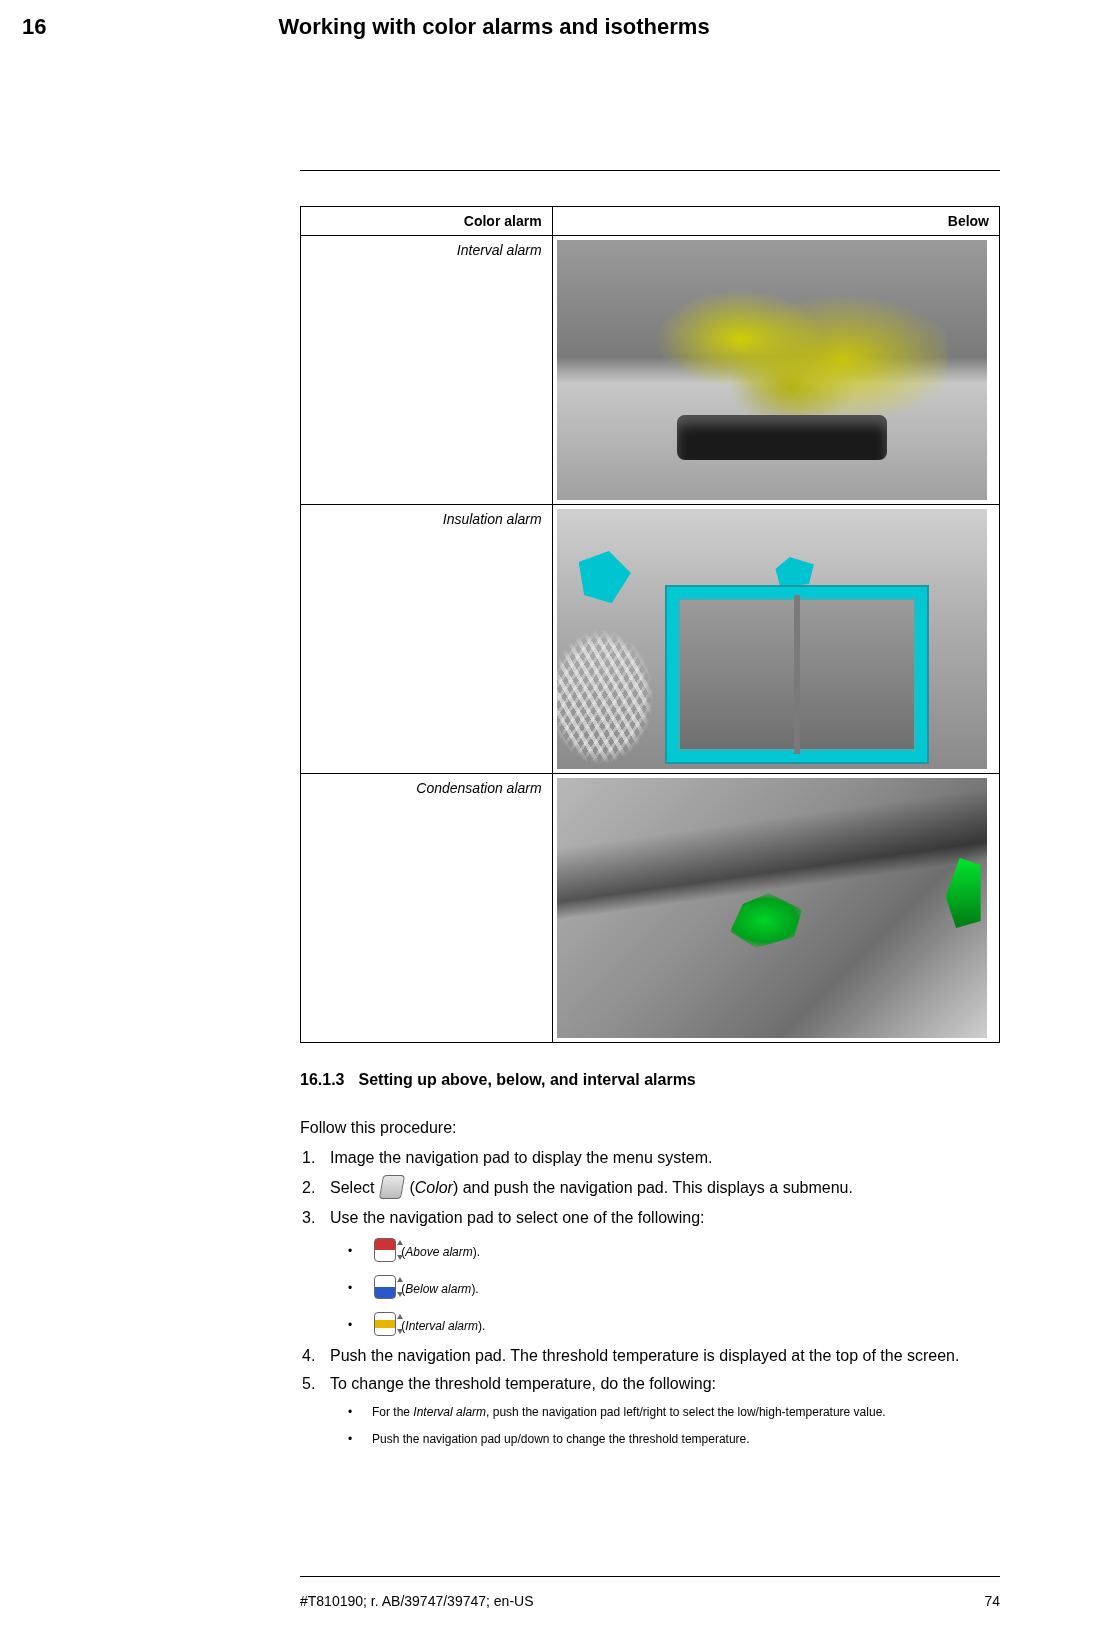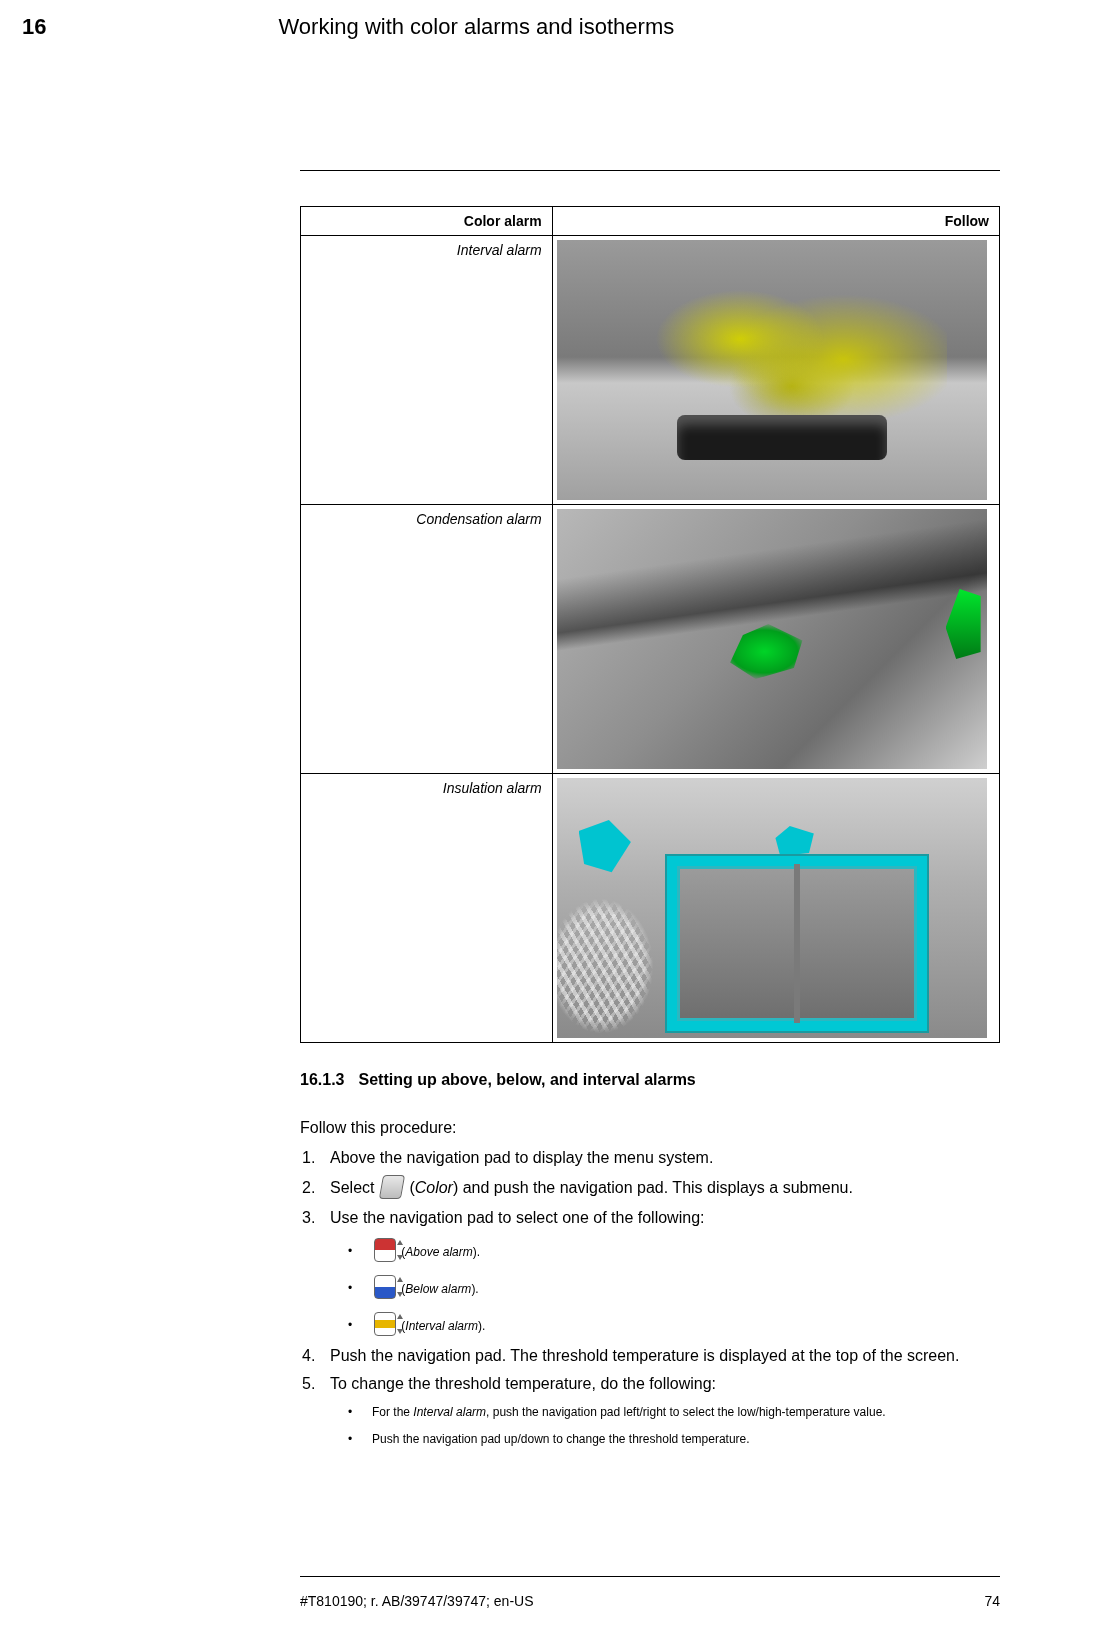--- a/index.html
+++ b/index.html
@@ -18,21 +18,21 @@
     width: 100%;
     display: flex;
     align-items: baseline;
   }
   .chapter-num {
     font-weight: 700;
     font-size: 22px;
     margin-left: 22px;
   }
   .chapter-title {
-    font-weight: 400;
+    font-weight: 700;
     font-size: 22px;
     margin-left: 232px;
   }
   .hr-top {
     position: absolute;
     top: 170px;
     left: 300px;
     width: 700px;
     border: none;
     border-top: 1px solid #000;
@@ -150,65 +150,65 @@
 </div>
 
 <hr class="hr-top">
 
 <div class="content">
 
   <table class="alarm-table">
     <thead>
       <tr>
         <th>Color alarm</th>
-        <th>Follow</th>
+        <th>Below</th>
       </tr>
     </thead>
     <tbody>
       <tr>
         <td class="label-cell">Interval alarm</td>
         <td class="img-cell">
           <div class="thermal-img ti-interval">
             <div class="yellow-blob"></div>
             <div class="roller"></div>
-          </div>
-        </td>
-      </tr>
-      <tr>
-        <td class="label-cell">Condensation alarm</td>
-        <td class="img-cell">
-          <div class="thermal-img ti-cond">
-            <div class="edge"></div>
-            <div class="green1"></div>
-            <div class="green2"></div>
           </div>
         </td>
       </tr>
       <tr>
         <td class="label-cell">Insulation alarm</td>
         <td class="img-cell">
           <div class="thermal-img ti-ins">
             <div class="blob-left"></div>
             <div class="blob-top"></div>
             <div class="panel"></div>
             <div class="plant"></div>
           </div>
         </td>
       </tr>
+      <tr>
+        <td class="label-cell">Condensation alarm</td>
+        <td class="img-cell">
+          <div class="thermal-img ti-cond">
+            <div class="edge"></div>
+            <div class="green1"></div>
+            <div class="green2"></div>
+          </div>
+        </td>
+      </tr>
     </tbody>
   </table>
 
   <div class="section-heading">
     <span class="section-number">16.1.3</span><span>Setting up above, below, and interval alarms</span>
   </div>
 
   <p class="lead">Follow this procedure:</p>
 
   <ol class="steps">
-    <li>Above the navigation pad to display the menu system.</li>
+    <li>Image the navigation pad to display the menu system.</li>
     <li class="with-icon">
       <span>Select </span>
       <span class="inline-icon icon-color"><span class="body"></span></span>
       <span>(</span><em>Color</em><span>) and push the navigation pad. This displays a submenu.</span>
     </li>
     <li>
       <span>Use the navigation pad to select one of the following:</span>
       <ul class="sub icons">
         <li>
           <span class="inline-icon icon-above"><span class="body"></span><span class="arrows"></span></span>

